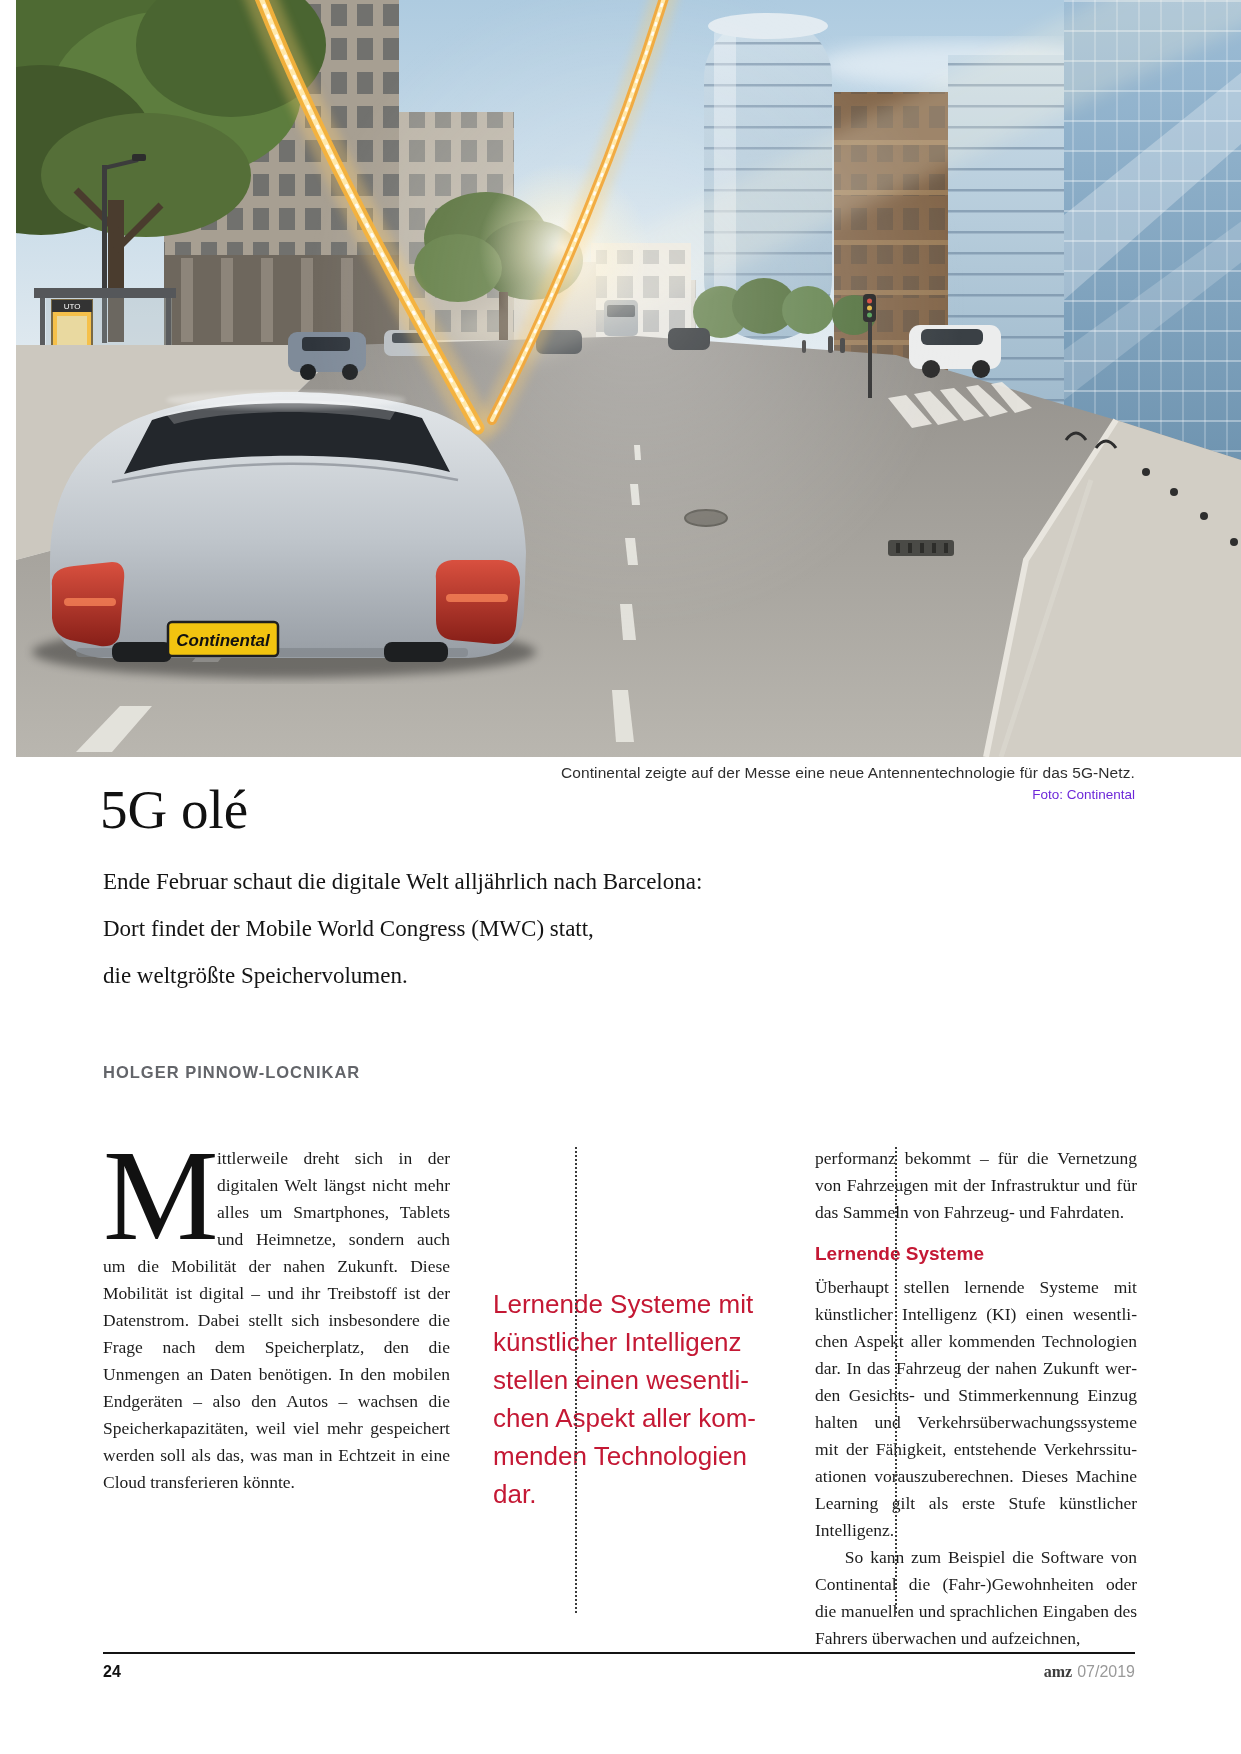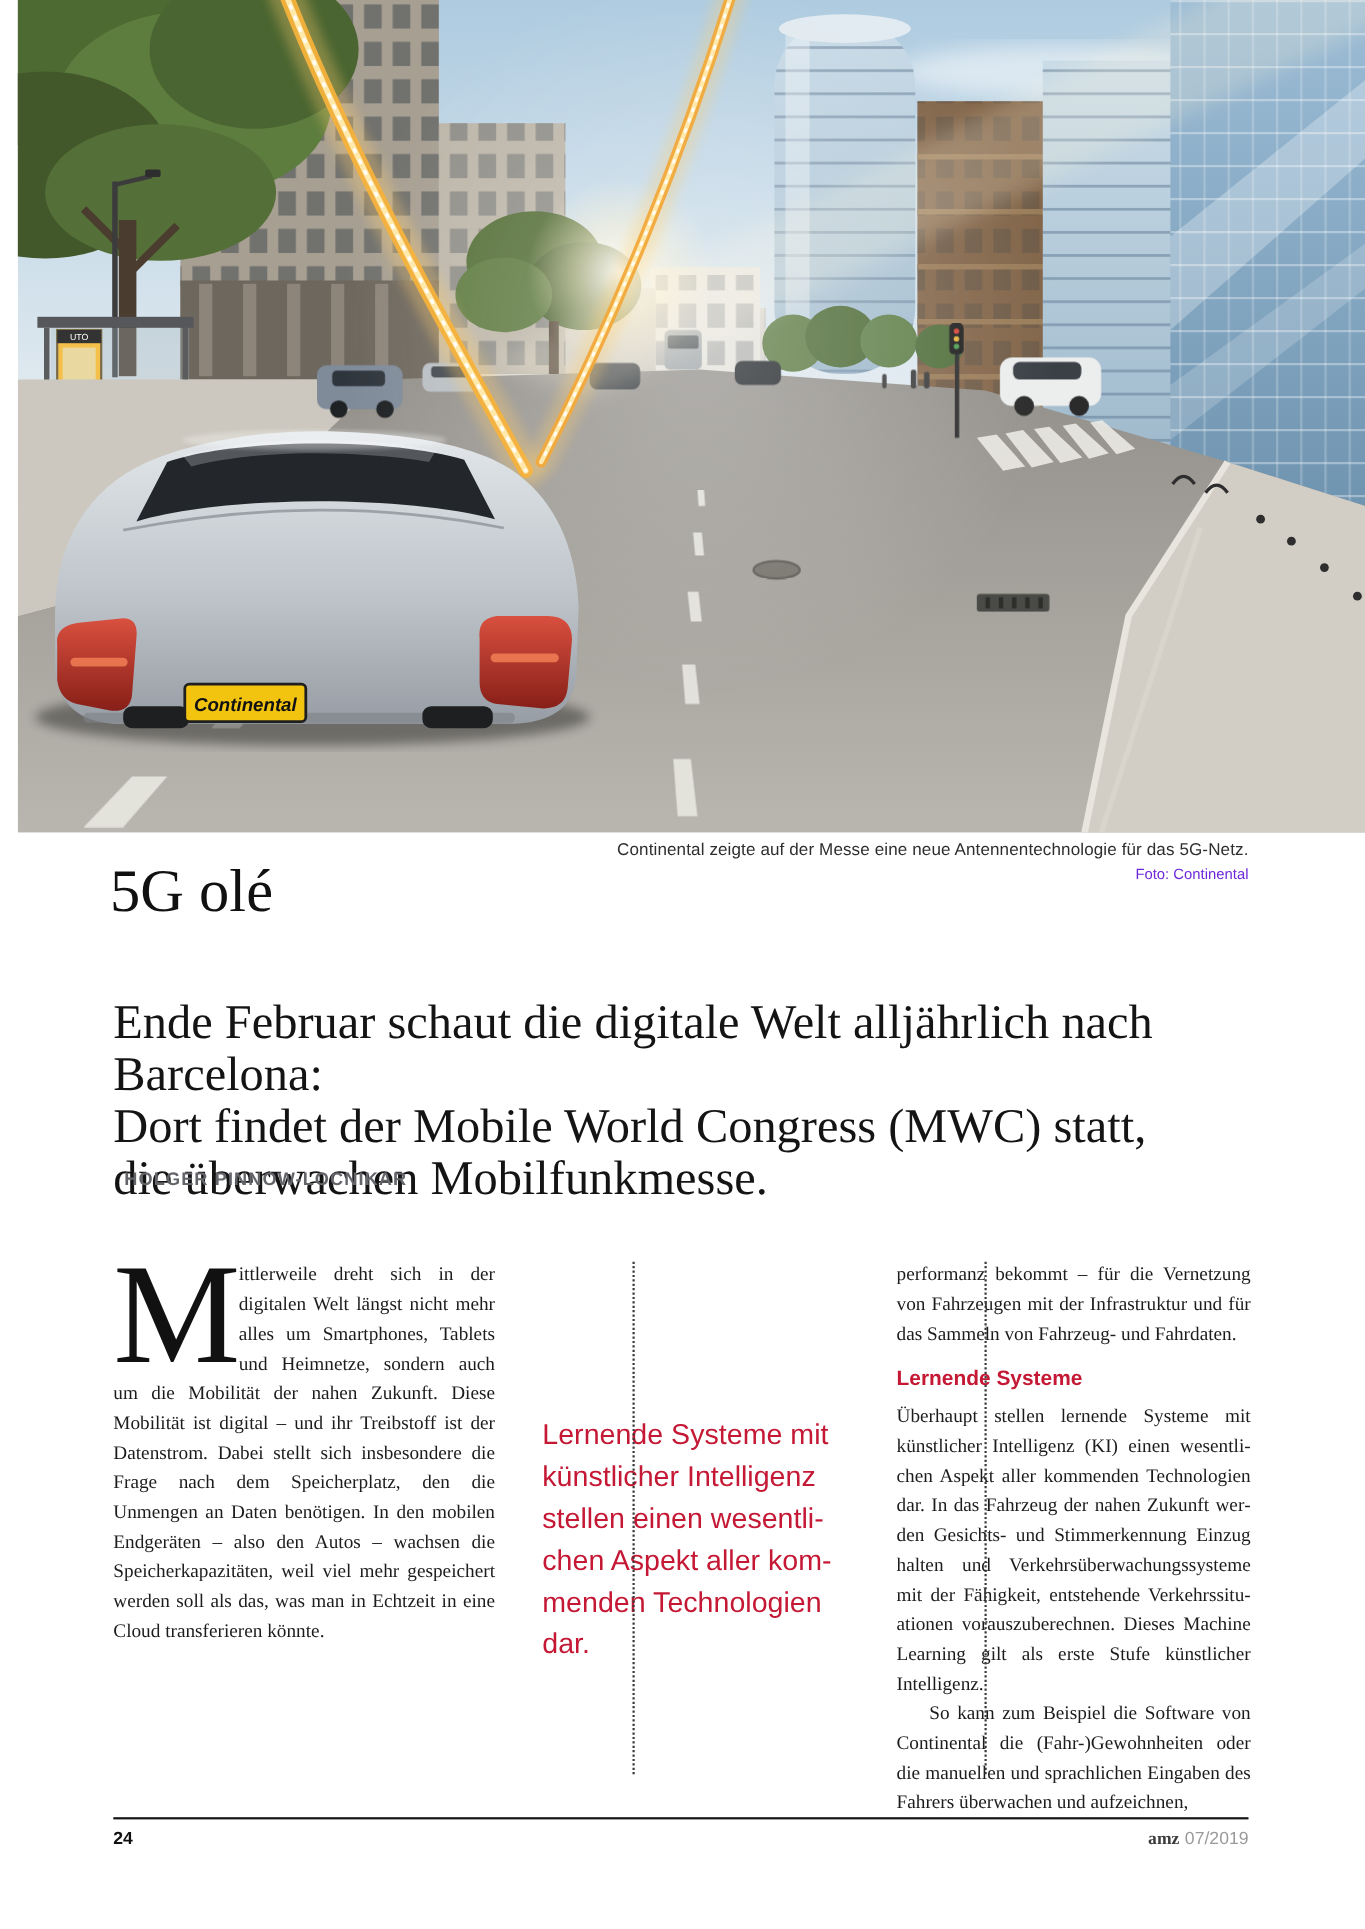--- a/index.html
+++ b/index.html
@@ -12,25 +12,25 @@
   .photo{position:absolute;left:16px;top:0;width:1241px;height:757px;overflow:hidden;}
   .photo svg{display:block;}
   
   .caption-wrap{position:absolute;left:103px;top:764px;width:1032px;text-align:right;
     font-family:Liberation Sans, sans-serif;}
   .caption{font-size:15.5px;color:#2e2e2e;letter-spacing:.1px;}
   .credit{font-size:13.5px;color:#6d28d9;margin-top:5px;}
   
   .headline{position:absolute;left:100px;top:782px;font-size:55px;line-height:1;
     font-weight:400;color:#111;letter-spacing:0;}
-  .standfirst{position:absolute;left:103px;top:906px;width:1032px;
-    font-size:44px;line-height:47px;color:#141414;}
+  .standfirst{position:absolute;left:103px;top:858px;width:1032px;
+    font-size:23px;line-height:47px;color:#141414;}
   .author{position:absolute;left:103px;top:1063px;
     font-family:"Liberation Sans",sans-serif;font-weight:700;font-size:16.5px;
-    letter-spacing:1px;color:#63656a;margin-left:10px;}
+    letter-spacing:1px;color:#63656a;}
   
   .body{position:absolute;left:103px;top:1145px;width:1032px;height:468px;}
   .col{position:absolute;top:0;font-size:17.5px;line-height:27px;text-align:justify;color:#1c1c1c;}
   .col p{margin:0;}
   .col p.indent{text-indent:1.7em;}
   .col1{left:0;width:347px;}
   .col2{left:390px;width:288px;}
   .col3{left:712px;width:322px;}
   .vsep{position:absolute;top:1147px;height:466px;width:0;border-left:2px dotted #3a3a3a;}
   .vsep.s1{left:575px;}
@@ -325,21 +325,21 @@
   <div class="caption-wrap">
     <div class="caption">Continental zeigte auf der Messe eine neue Antennentechnologie für das 5G-Netz.</div>
     <div class="credit">Foto: Continental</div>
   </div>
 
   <h1 class="headline" style="margin:0;">5G olé</h1>
 
   <div class="standfirst">
     <div>Ende Februar schaut die digitale Welt alljährlich nach Barcelona:</div>
     <div>Dort findet der Mobile World Congress (MWC) statt,</div>
-    <div>die überwachen Mobilfunkmesse.</div>
+    <div>die weltgrößte Speichervolumen.</div>
   </div>
 
   <div class="author">HOLGER PINNOW-LOCNIKAR</div>
 
   <div class="body">
     <div class="col col1">
       <p>
         <span class="dropcap">M</span><span>ittlerweile dreht sich in der digitalen Welt längst nicht mehr alles um Smartpho­nes, Tablets und Heimnetze, sondern auch um die Mobilität der nahen Zukunft. Diese Mobilität ist digital – und ihr Treibstoff ist der Datenstrom. Dabei stellt sich insbesondere die Frage nach dem Speicherplatz, den die Unmengen an Daten benötigen. In den mobilen Endgeräten – also den Autos – wachsen die Speicherkapazitä­ten, weil viel mehr gespeichert werden soll als das, was man in Echtzeit in eine Cloud transferieren könnte.</span>
       </p>
     </div>

